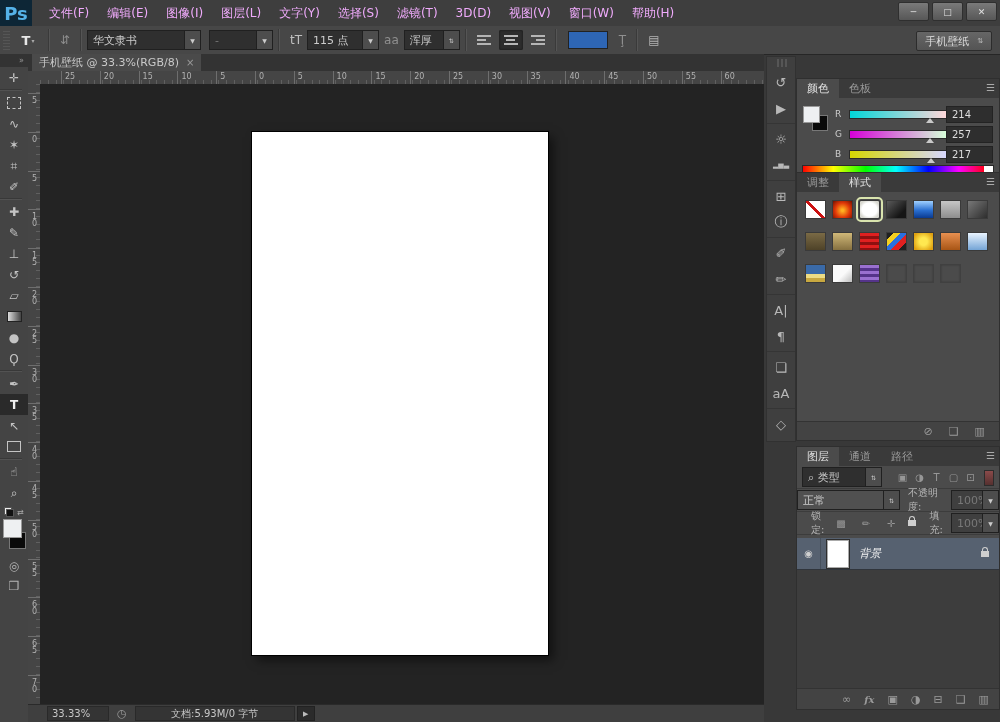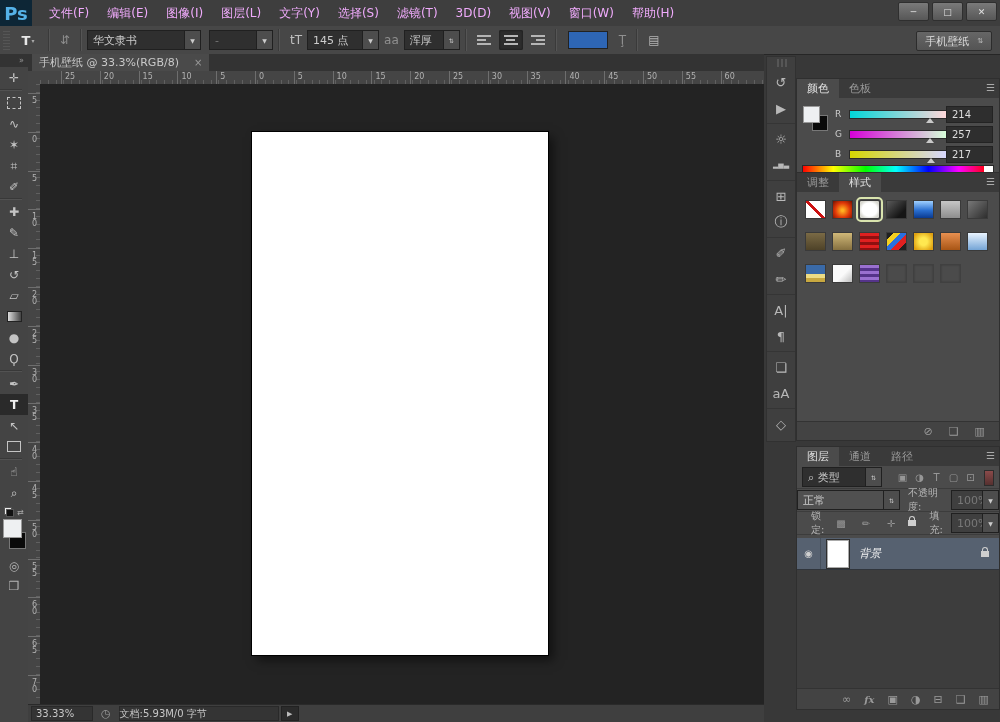--- a/index.html
+++ b/index.html
@@ -65,21 +65,21 @@
   .swap-arrows{font-size:8px;color:#aaa;}
   .fgbg{position:relative;width:26px;height:30px;margin-top:2px;}
   .fg{position:absolute;left:2px;top:0;width:17px;height:17px;background:#eef0f2;border:1px solid #999;z-index:2;}
   .bg{position:absolute;right:1px;bottom:0;width:15px;height:15px;background:#0a0a0a;border:1px solid #777;z-index:1;}
   .tb-btn{width:24px;height:18px;display:flex;align-items:center;justify-content:center;
           color:#b5b5b5;font-size:12px;margin-top:8px;}
   
   .docarea{position:absolute;left:28px;top:54px;width:736px;height:668px;background:#232323;}
   .tabbar{position:absolute;top:0;left:0;right:0;height:17px;background:#333;border-bottom:1px solid #262626;}
   .doc-tab{position:absolute;left:4px;top:0;height:17px;background:#4a4a4a;color:#c9c9c9;
-           font-size:11px;display:flex;align-items:center;padding:0 7px;gap:15px;}
+           font-size:11px;display:flex;align-items:center;padding:0 7px;gap:7px;}
   .tab-close{color:#999;font-size:10px;}
   .hruler{position:absolute;top:17px;left:12px;right:0;height:13px;background:#454545;
           border-bottom:1px solid #282828;overflow:hidden;}
   .hruler .minor{position:absolute;bottom:0;left:0;right:0;height:4px;
        background:repeating-linear-gradient(90deg,#606060 0 1px,transparent 1px 7.76px);}
   .htick{position:absolute;top:0;bottom:0;width:1px;background:#6e6e6e;}
   .hlab{position:absolute;top:1px;font-size:8px;color:#b2b2b2;}
   .ruler-corner{position:absolute;top:17px;left:0;width:12px;height:13px;background:#454545;
                 border-right:1px solid #282828;border-bottom:1px solid #282828;}
   .vruler{position:absolute;top:30px;left:0;width:12px;bottom:17px;background:#454545;
@@ -87,25 +87,25 @@
   .vruler .minor{position:absolute;right:0;top:0;bottom:0;width:4px;
        background:repeating-linear-gradient(180deg,#606060 0 1px,transparent 1px 7.76px);}
   .vtick{position:absolute;left:0;right:0;height:1px;background:#6e6e6e;}
   .vlab{position:absolute;left:2px;font-size:8px;color:#b2b2b2;
         writing-mode:vertical-rl;text-orientation:upright;letter-spacing:-2px;}
   .canvaswrap{position:absolute;top:30px;left:12px;right:0;bottom:17px;background:#232323;overflow:hidden;}
   .canvas{position:absolute;left:212px;top:48px;width:296px;height:523px;background:#ffffff;
           box-shadow:0 0 0 1px #000,5px 5px 10px rgba(0,0,0,.55);}
   .statusbar{position:absolute;left:0;right:0;bottom:0;height:17px;background:#3f3f3f;
              border-top:1px solid #2a2a2a;display:flex;align-items:center;font-size:10px;color:#c8c8c8;}
-  .zoom-field{margin-left:3px;width:56px;height:13px;background:#343434;border:1px solid #292929;
+  .zoom-field{margin-left:19px;width:56px;height:13px;background:#343434;border:1px solid #292929;
               padding-left:4px;line-height:13px;}
   .status-icon{margin:0 8px;color:#9a9a9a;font-size:11px;}
   .doc-info{width:158px;height:13px;background:#343434;border:1px solid #292929;
-            text-align:left;line-height:13px;}
+            text-align:center;line-height:13px;}
   .status-arrow{width:16px;height:13px;background:#2b2b2b;border:1px solid #222;color:#bbb;
                 font-size:7px;display:flex;align-items:center;justify-content:center;margin-left:2px;}
   
   .strip{position:absolute;left:766px;top:56px;width:30px;background:#3f3f3f;
          border:1px solid #313131;box-sizing:border-box;padding-bottom:2px;}
   .strip-grip{height:8px;background:repeating-linear-gradient(90deg,transparent 0 2px,#565656 2px 4px);
               margin:2px 8px 0 8px;}
   .strip-group{border-bottom:1px solid #353535;padding:2px 0;}
   .strip-group:last-child{border-bottom:none;}
   .strip-btn{height:26px;display:flex;align-items:center;justify-content:center;
@@ -213,21 +213,21 @@
       <span class="carr">▼</span>
     </span>
     <span style="width:8px"></span>
     <span class="combo grayed" style="width:62px">
       <span class="cval">-</span>
       <span class="carr">▼</span>
     </span>
     <span class="ob-sep"></span>
     <span class="ob-icon" style="color:#c0c0c0">tT</span>
     <span class="combo" style="width:70px">
-      <span class="cval">145 点</span>
+      <span class="cval">115 点</span>
       <span class="carr">▼</span>
     </span>
     <span class="ob-icon">aa</span>
     <span class="combo" style="width:54px">
       <span class="cval">浑厚</span>
       <span class="carr">⇅</span>
     </span>
     <span class="ob-sep"></span>
     <span id="alignbtns" style="display:flex">
         <span class="align-btn align-left">

